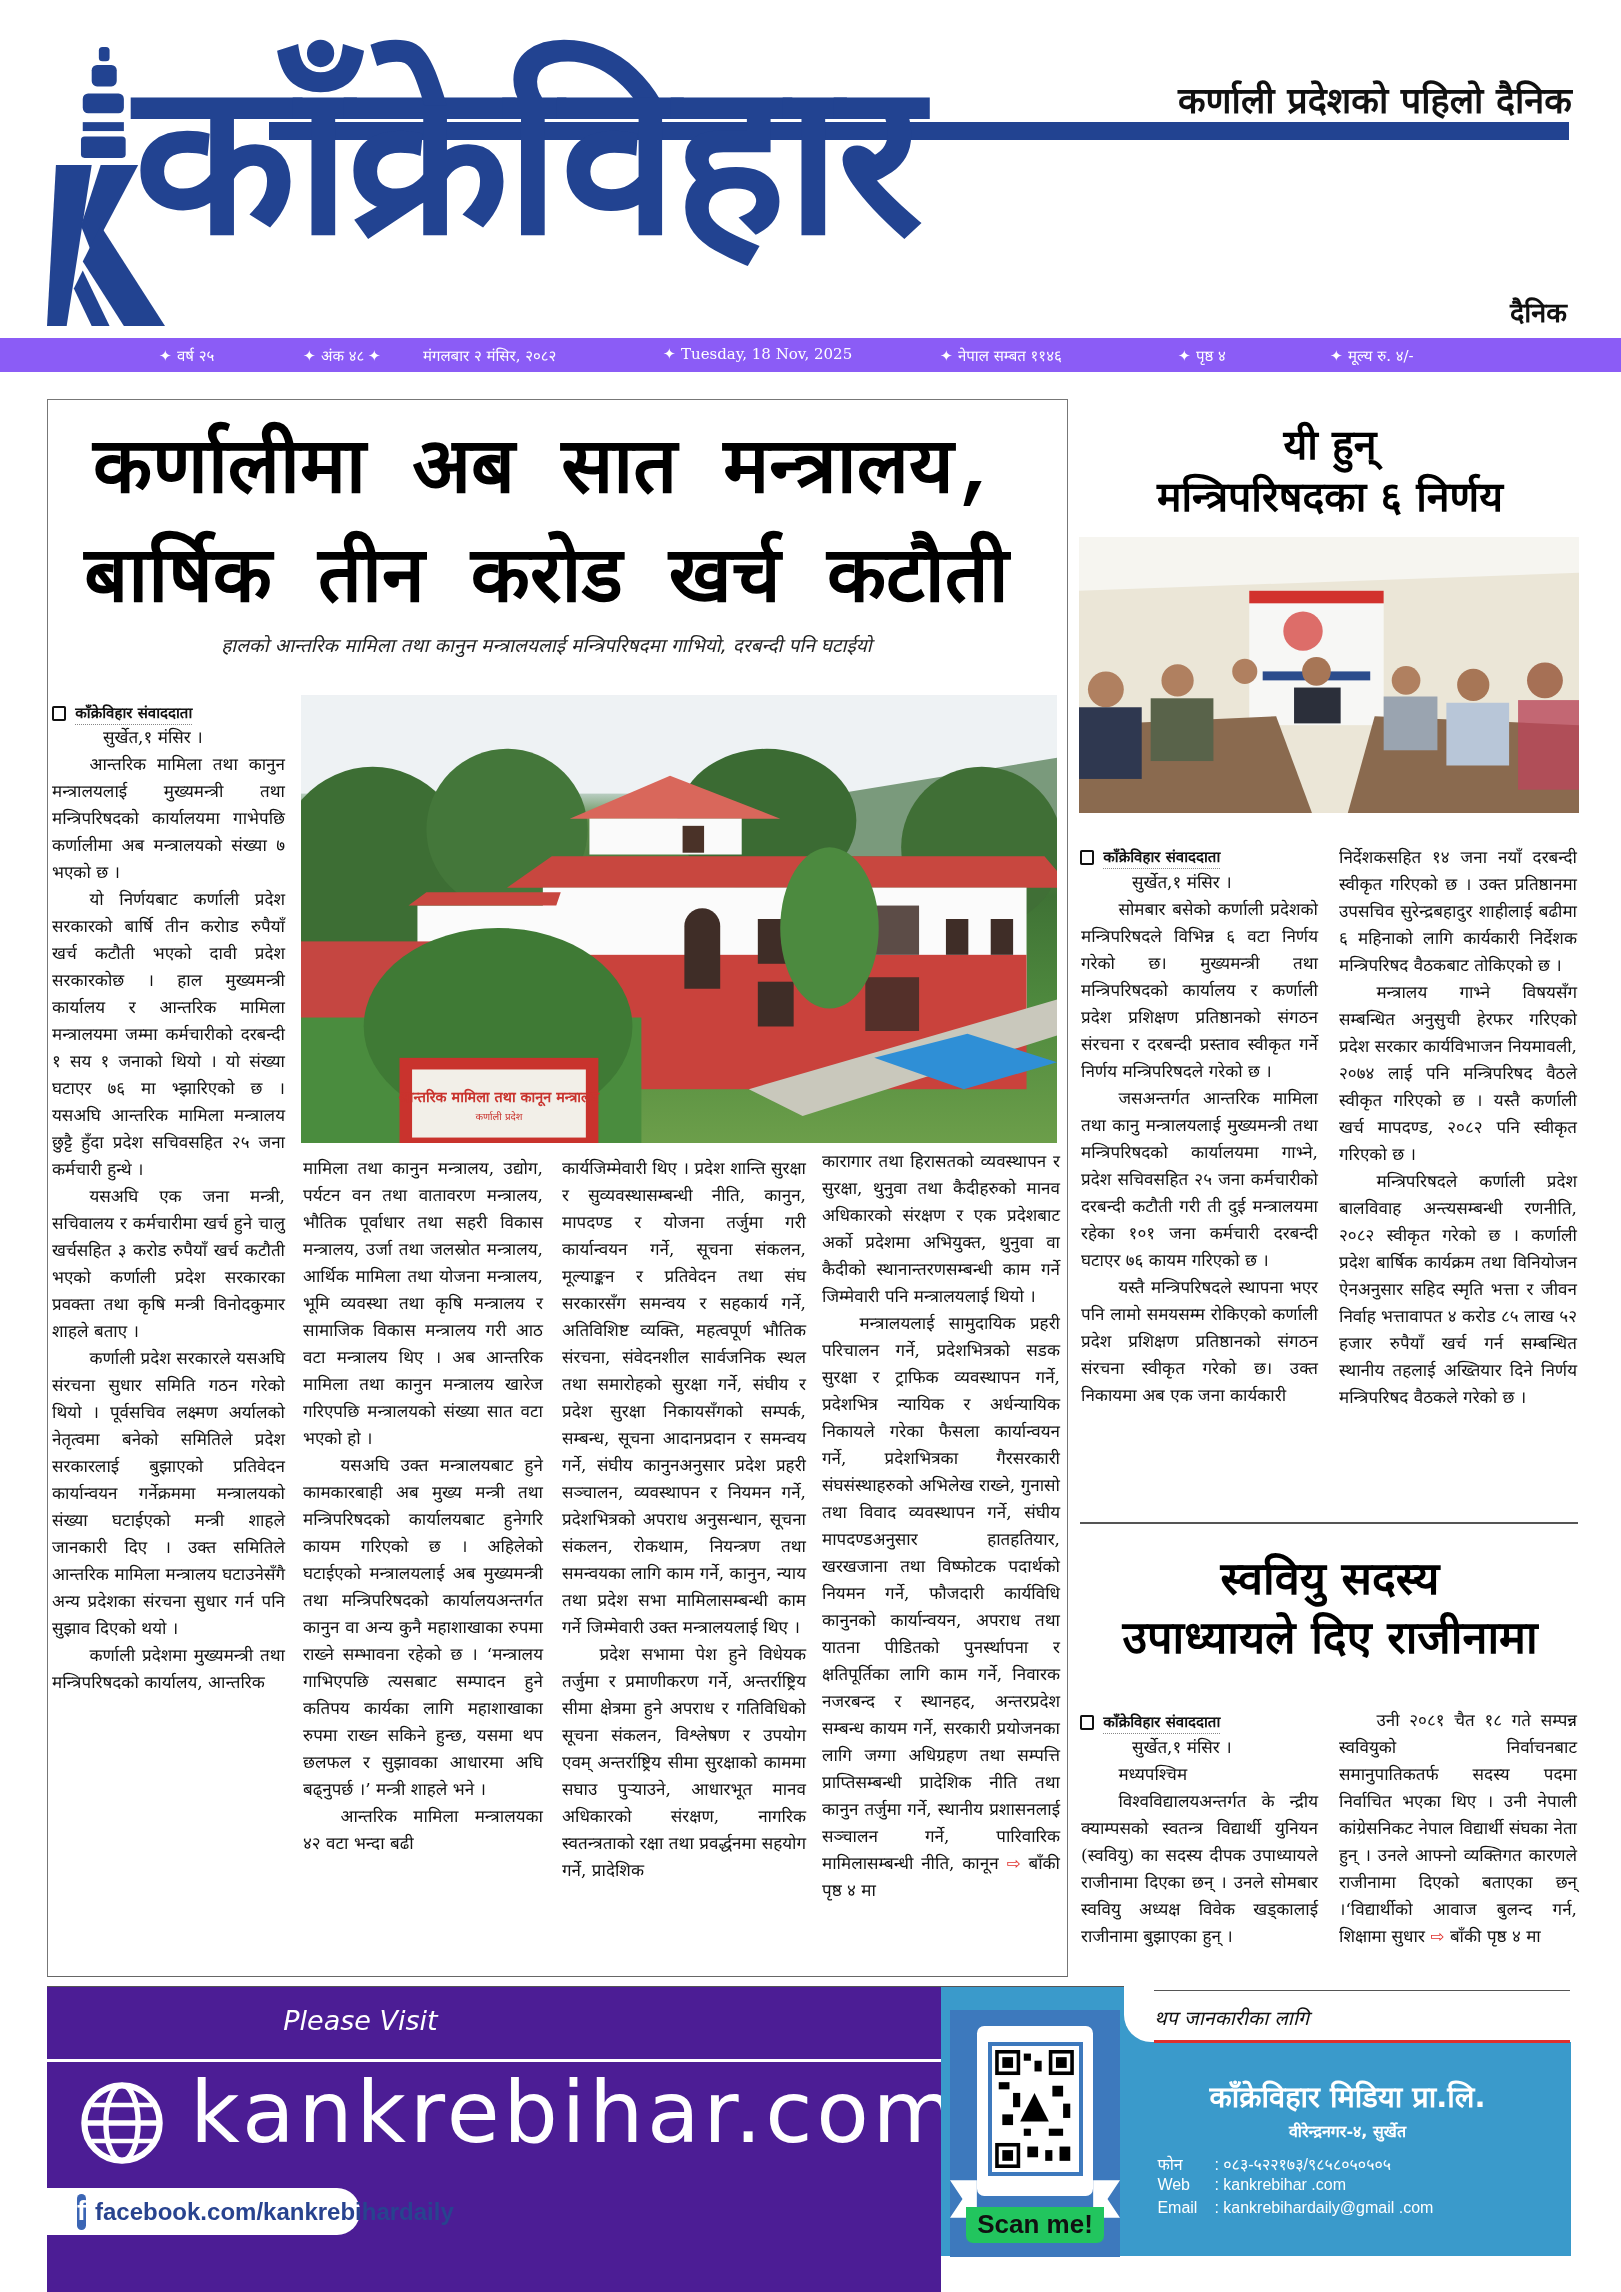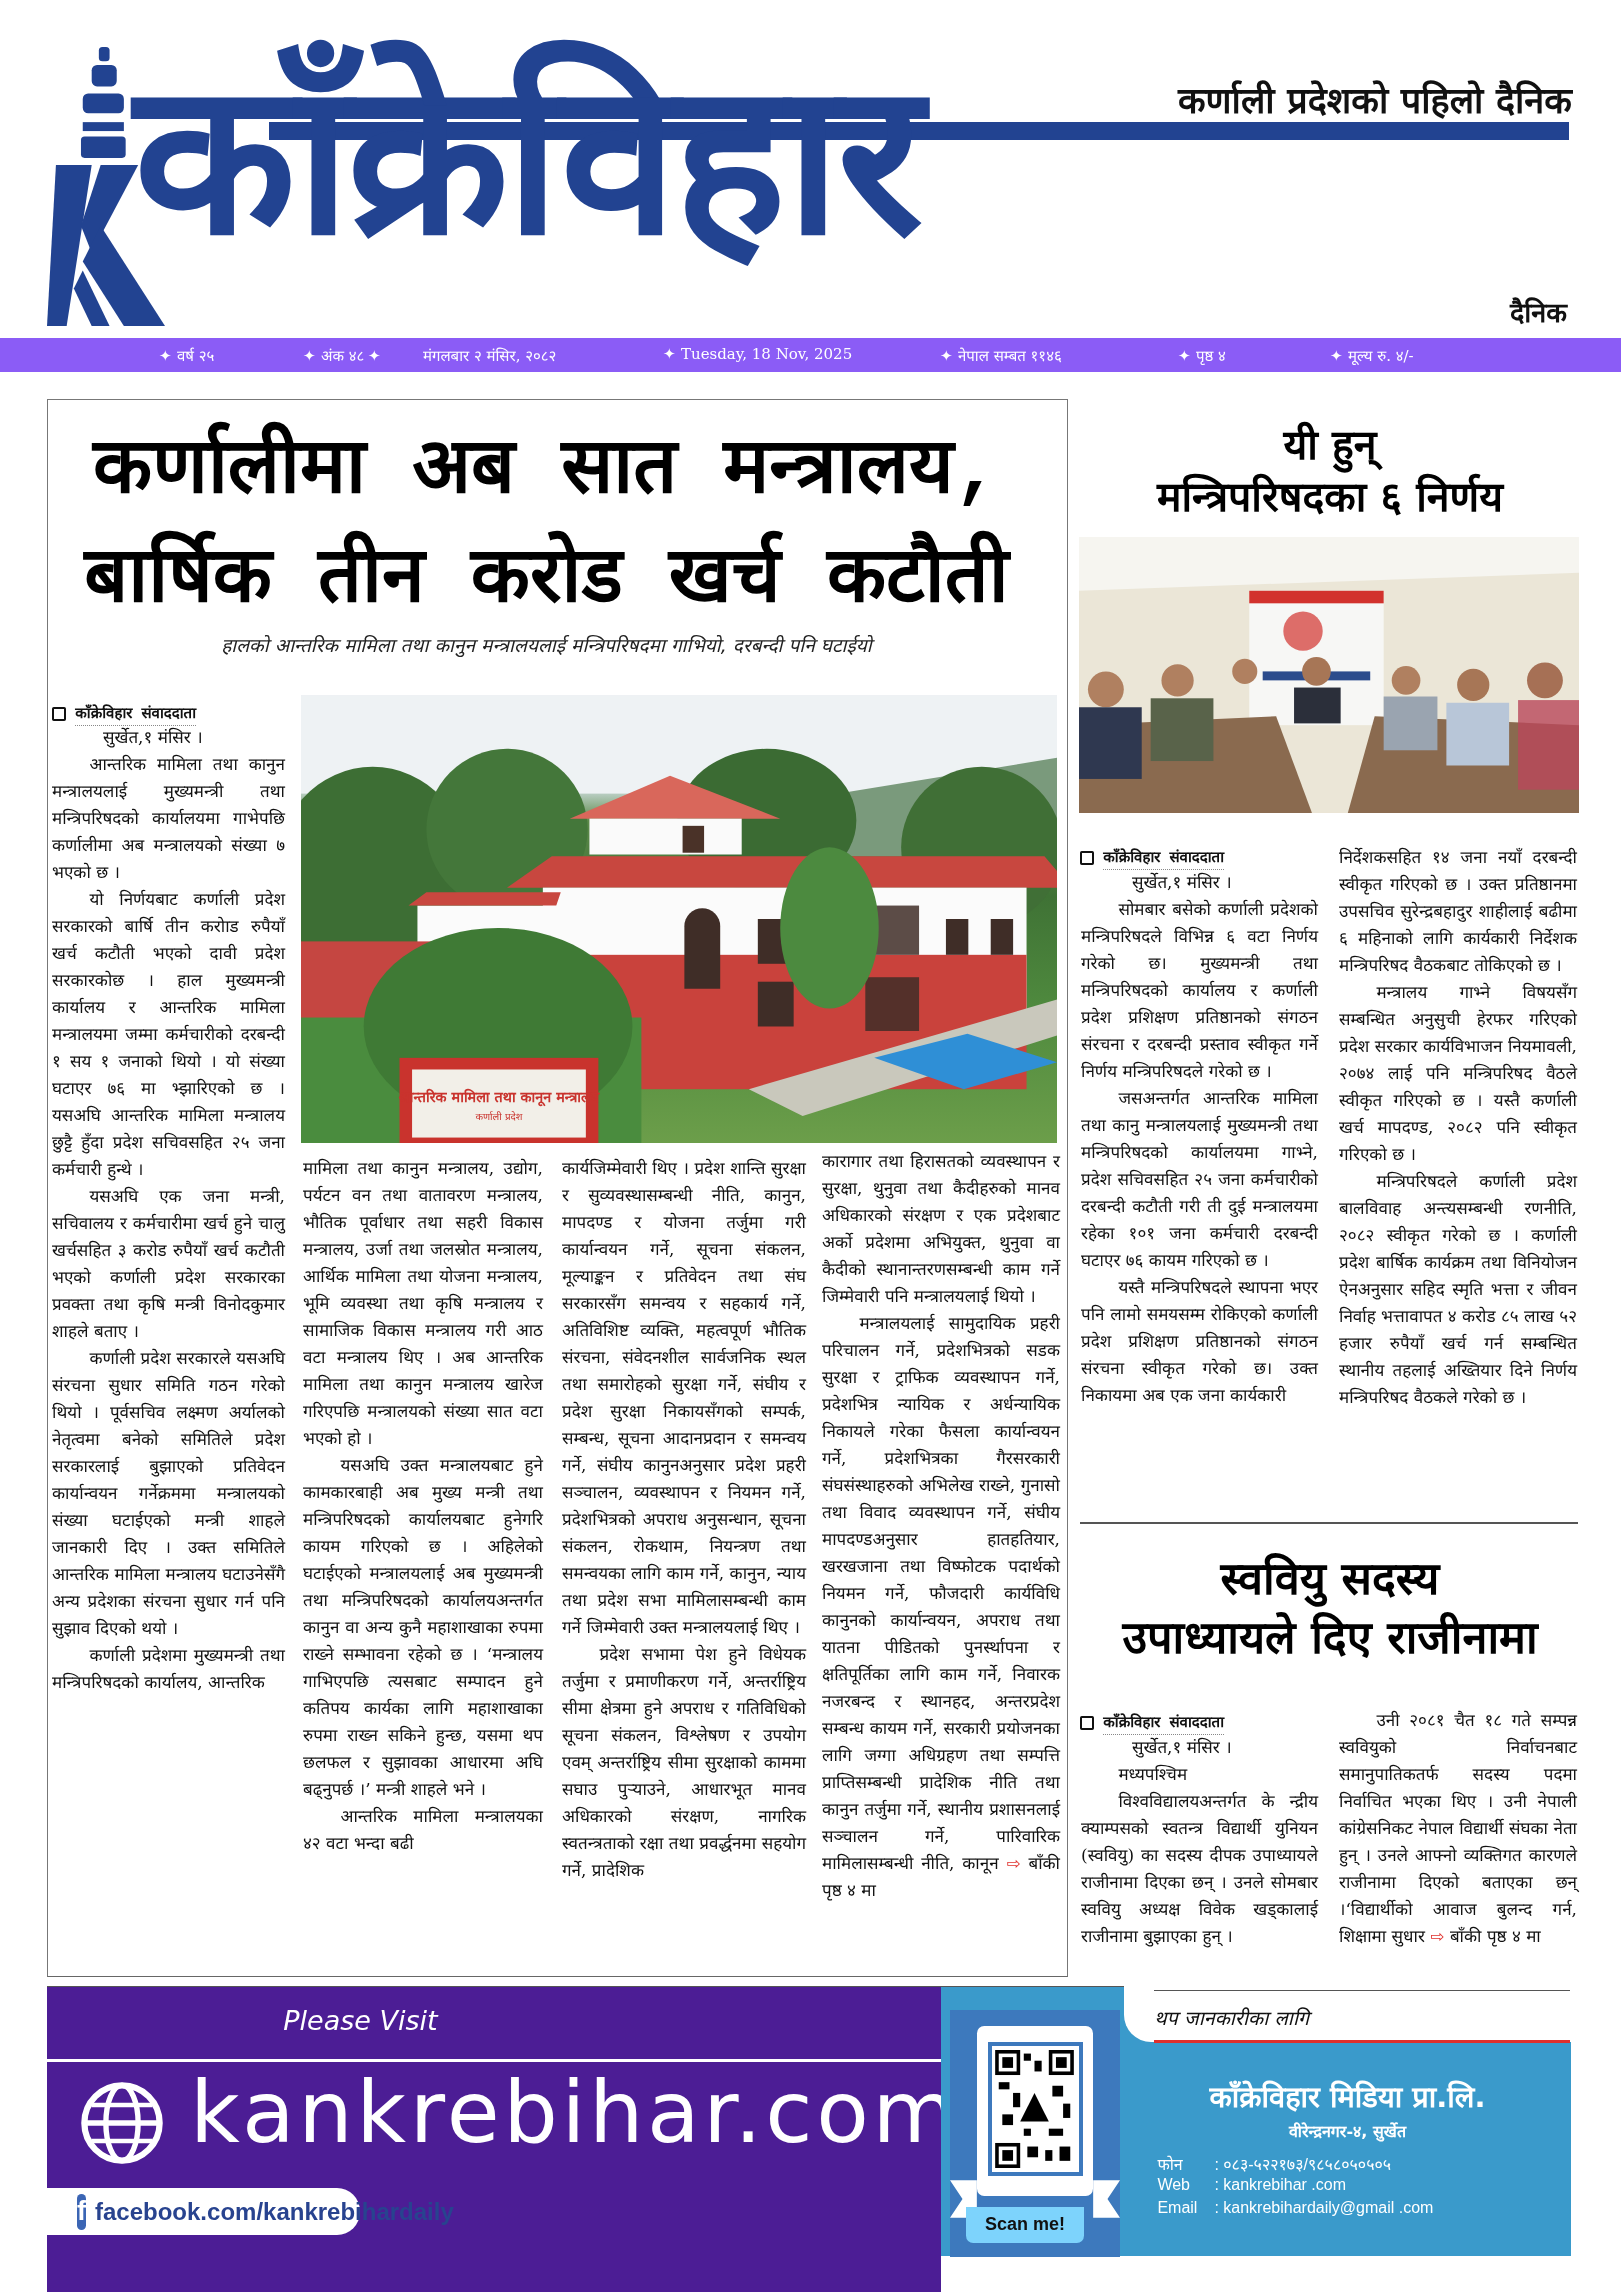--- a/index.html
+++ b/index.html
@@ -19,21 +19,21 @@
   .info-item { position: absolute; top: 7.2px; white-space: nowrap; }
   .star { font-family: "DejaVu Sans", sans-serif; margin-right: 5.4px; }
 
   
   .main-box { position: absolute; left: 47px; top: 399px; width: 1021px; height: 1578px; border: 1.8px solid #777; border-bottom: 1.8px solid #666; }
   .headline { position: absolute; left: 54px; top: 417px; width: 985px; text-align: center; font-family: Liberation Mono, monospace; font-weight: bold; font-size: 77px; line-height: 109px; color: #000; }
   .subheadline { position: absolute; left: 54px; top: 632px; width: 985px; text-align: center; font-style: italic; font-size: 19px; color: #222; }
 
   .byline { position: absolute; display: flex; align-items: center; gap: 9px; font-weight: bold; font-size: 15px; color: #111; }
   .byline .sq { width: 14.3px; height: 14.3px; border: 2.2px solid #111; border-radius: 1.8px; }
-  .byline-txt { border-bottom: 0.9px dotted #888; padding-bottom: 1.8px; font-family: Liberation Mono, monospace; }
+  .byline-txt { border-bottom: 0.9px dotted #888; padding-bottom: 1.8px; }
 
   .col { position: absolute; font-family: "DejaVu Serif", serif; font-size: 17px; line-height: 27px; text-align: justify; color: #111; }
   .col p { text-indent: 2.2em; }
   .dateline { text-indent: 3em; }
 
   .photo-main { position: absolute; left: 301px; top: 695px; width: 756px; height: 448px; overflow: hidden; background: linear-gradient(#e9eef2 0%, #d8e4ea 20%, #5c8a4a 28%, #3f7235 45%, #4f8a3e 70%, #6c9e4a 100%); }
   .photo-side { position: absolute; left: 1079px; top: 537px; width: 500px; height: 276px; overflow: hidden; background: linear-gradient(180deg, #f1efe7 0%, #e6e1d2 40%, #b89f84 70%, #8c6f55 100%); }
 
   .more-link { color: #111; }
   .arrow { color: #e0302c; font-family: "DejaVu Sans", sans-serif; }
@@ -52,21 +52,21 @@
   .globe { position: absolute; left: 32px; top: 93px; width: 86px; height: 86px; }
   .fb-pill { position: absolute; left: 0; top: 201px; width: 313px; height: 47px; background: #fff; border-radius: 0 23px 23px 0; display: flex; align-items: center; gap: 9px; padding-left: 30px; }
   .fb-icon { width: 25px; height: 36px; border-radius: 12.5px; background: #3b65b4; color: #fff; font-weight: bold; font-size: 27px; display: flex; align-items: center; justify-content: center; font-family: "Liberation Sans", sans-serif; }
   .fb-text { color: #28438f; font-weight: bold; font-size: 24px; font-family: "Liberation Sans", sans-serif; }
 
   .qr-panel { position: absolute; left: 894px; top: 0; width: 184px; height: 270px; background: #3a9acb; border-top: 1.8px solid #555; }
   .qr-inner { position: absolute; left: 9px; top: 23px; width: 170px; height: 247px; background: #3d79bd; }
   .qr-card { position: absolute; left: 27px; top: 16px; width: 116px; height: 170px; background: #fff; border-radius: 7.2px; }
   .qr-code { position: absolute; left: 10.7px; top: 16px; width: 95px; height: 134px; border: 4.5px solid #3d79bd; background: #fff; padding: 3.6px; }
   .scan-ribbon { position: absolute; left: 0; top: 170px; width: 170px; height: 38px; }
-  .scan-txt { position: absolute; left: 16px; top: 197px; width: 118px; height: 36px; background: #7dd3fc; border-radius: 0 0 7.2px 7.2px; text-align: center; font-weight: bold; font-size: 18px; line-height: 34px; font-family: "Liberation Sans", sans-serif; }
+  .scan-txt { position: absolute; left: 16px; top: 197px; width: 138px; height: 36px; background: #22c55e; border-radius: 0 0 7.2px 7.2px; text-align: center; font-weight: bold; font-size: 26px; line-height: 34px; font-family: "Liberation Sans", sans-serif; }
 
   .contact-panel { position: absolute; left: 1077px; top: 0; width: 447px; height: 270px; background: #3a9acb; }
   .contact-top { position: absolute; left: 0; top: 0; width: 447px; height: 56px; background: #fff; border-bottom-left-radius: 27px; }
   .contact-top-rule { position: absolute; left: 30px; top: 3.6px; width: 416px; height: 1.8px; background: #555; }
   .contact-head { position: absolute; left: 30px; top: 18px; font-style: italic; font-size: 19.7px; color: #111; }
   .contact-red { position: absolute; left: 30px; top: 54px; width: 416px; height: 2.7px; background: #e0302c; }
   .company { position: absolute; left: 0; width: 447px; top: 90px; text-align: center; font-weight: bold; font-size: 29px; color: #fff; }
   .address { position: absolute; left: 0; width: 447px; top: 134px; text-align: center; font-weight: bold; font-size: 16px; color: #fff; }
   .contact-row { position: absolute; left: 5.4px; font-size: 16px; color: #fff; font-family: "Liberation Sans", sans-serif; display: flex; margin-left: 28px; }
   .contact-row .k { width: 57px; }

